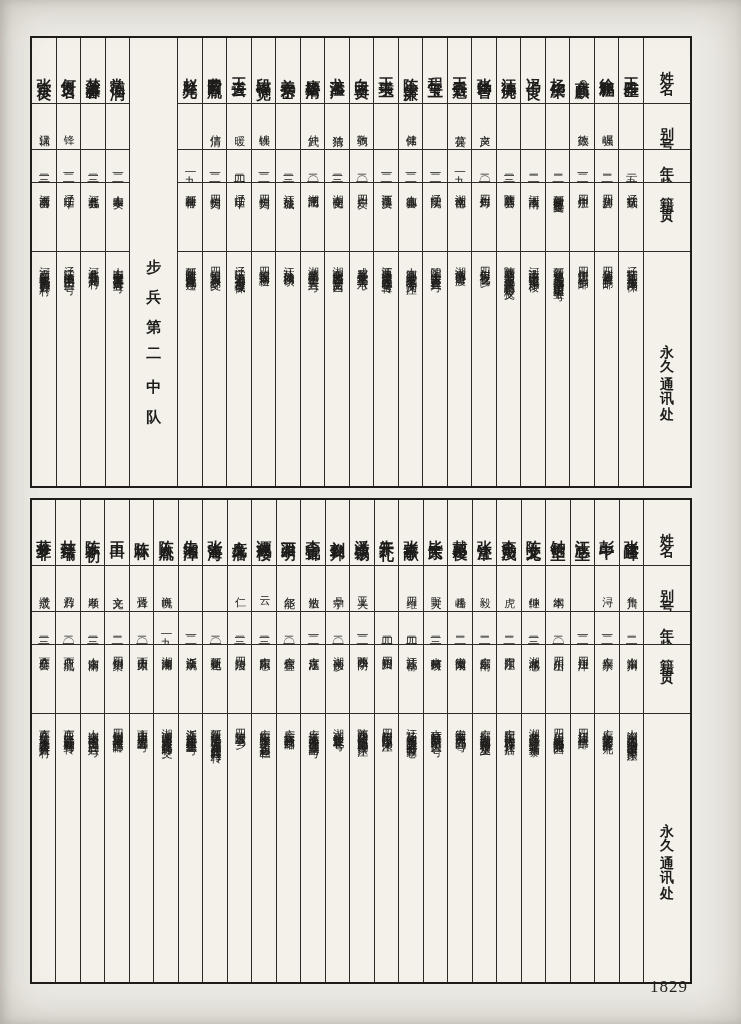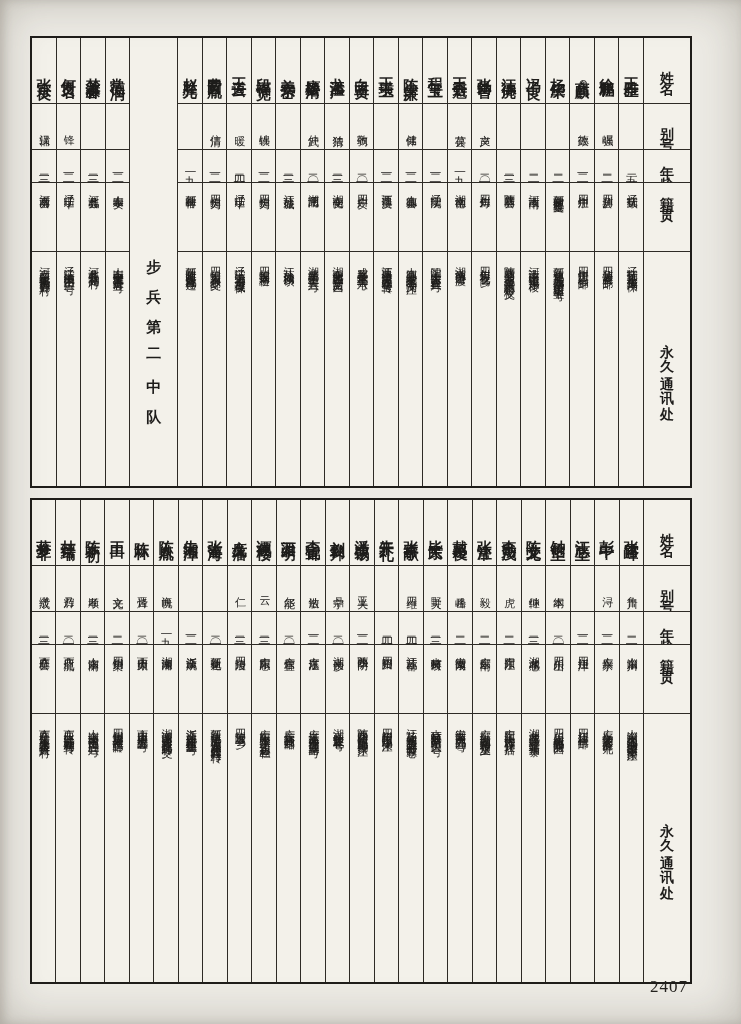--- a/index.html
+++ b/index.html
@@ -918,14 +918,14 @@
       </div>
       <div class="cell native">
         <span class="vtext">广西全县</span>
       </div>
       <div class="cell addr">
         <span class="vtext">广西全县庙头朱义泰转大路村</span>
       </div>
     </div>
   </div>
 
-<div class="page-number">2407</div>
+<div class="page-number">1829</div>
 <div class="vignette"></div>
 
 </body></html>

